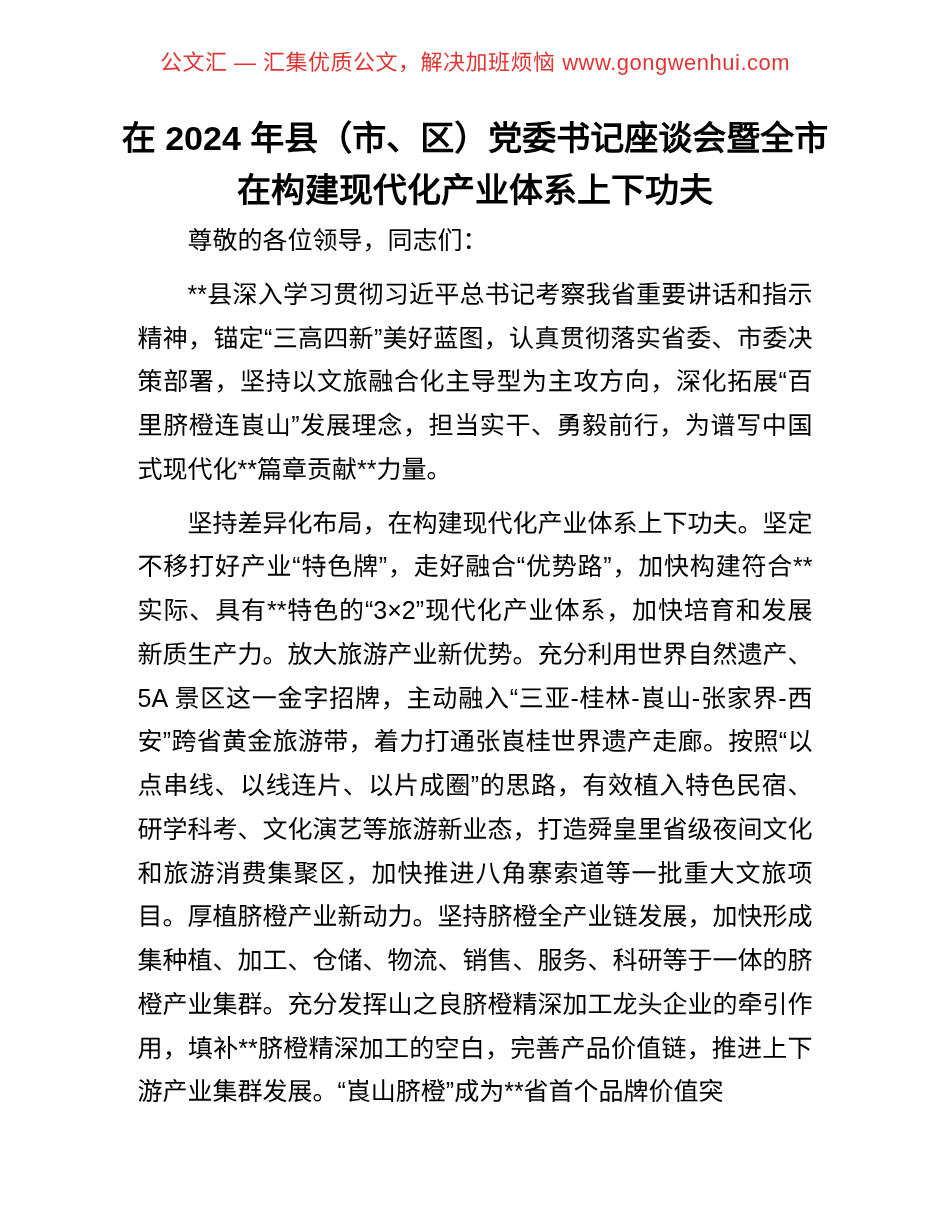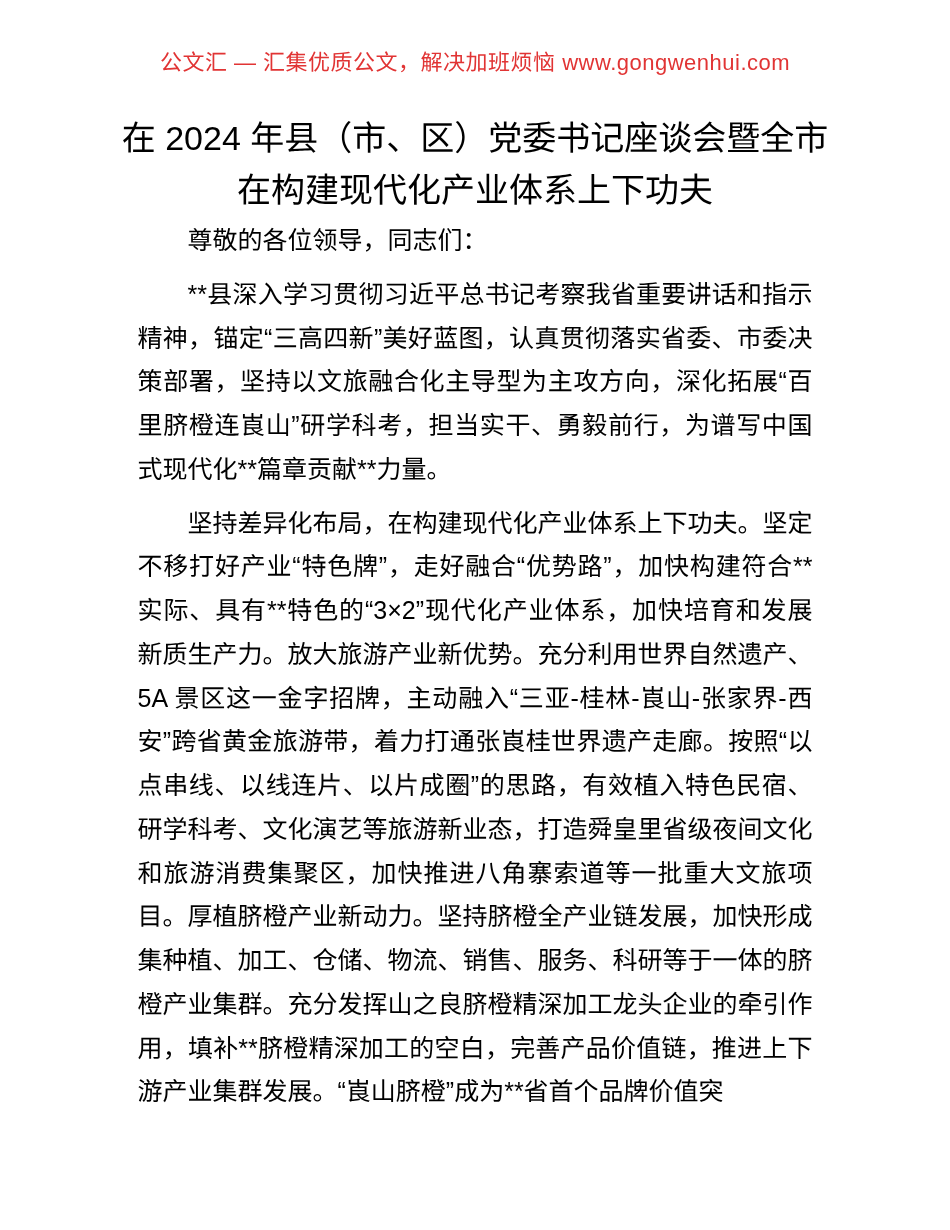--- a/index.html
+++ b/index.html
@@ -28,21 +28,21 @@
     line-height: 26px;
     color: #e13434;
     letter-spacing: 0.5px;
     white-space: nowrap;
   }
   .title {
     margin: 36px auto 0 auto;
     width: 760px;
     text-align: center;
     font-size: 34px;
-    font-weight: 400;
+    font-weight: 700;
     line-height: 52px;
     color: #000000;
   }
   .title-line {
     display: block;
   }
   .doc-body {
     width: 675px;
     margin: 3px auto 0 auto;
     font-size: 25px;
@@ -65,17 +65,17 @@
 
   <div class="watermark">公文汇 — 汇集优质公文，解决加班烦恼 www.gongwenhui.com</div>
 
   <h1 class="title">
     <span class="title-line">在 2024 年县（市、区）党委书记座谈会暨全市</span>
     <span class="title-line">在构建现代化产业体系上下功夫</span>
   </h1>
 
   <div class="doc-body">
     <p>尊敬的各位领导，同志们：</p>
-    <p>**县深入学习贯彻习近平总书记考察我省重要讲话和指示精神，锚定“三高四新”美好蓝图，认真贯彻落实省委、市委决策部署，坚持以文旅融合化主导型为主攻方向，深化拓展“百里脐橙连崀山”研学科考，担当实干、勇毅前行，为谱写中国式现代化**篇章贡献**力量。</p>
+    <p>**县深入学习贯彻习近平总书记考察我省重要讲话和指示精神，锚定“三高四新”美好蓝图，认真贯彻落实省委、市委决策部署，坚持以文旅融合化主导型为主攻方向，深化拓展“百里脐橙连崀山”发展理念，担当实干、勇毅前行，为谱写中国式现代化**篇章贡献**力量。</p>
     <p>坚持差异化布局，在构建现代化产业体系上下功夫。坚定不移打好产业“特色牌”，走好融合“优势路”，加快构建符合**实际、具有**特色的“3×2”现代化产业体系，加快培育和发展新质生产力。放大旅游产业新优势。充分利用世界自然遗产、5A 景区这一金字招牌，主动融入“三亚-桂林-崀山-张家界-西安”跨省黄金旅游带，着力打通张崀桂世界遗产走廊。按照“以点串线、以线连片、以片成圈”的思路，有效植入特色民宿、研学科考、文化演艺等旅游新业态，打造舜皇里省级夜间文化和旅游消费集聚区，加快推进八角寨索道等一批重大文旅项目。厚植脐橙产业新动力。坚持脐橙全产业链发展，加快形成集种植、加工、仓储、物流、销售、服务、科研等于一体的脐橙产业集群。充分发挥山之良脐橙精深加工龙头企业的牵引作用，填补**脐橙精深加工的空白，完善产品价值链，推进上下游产业集群发展。“崀山脐橙”成为**省首个品牌价值突</p>
   </div>
 
 </div>
 
 </body></html>

